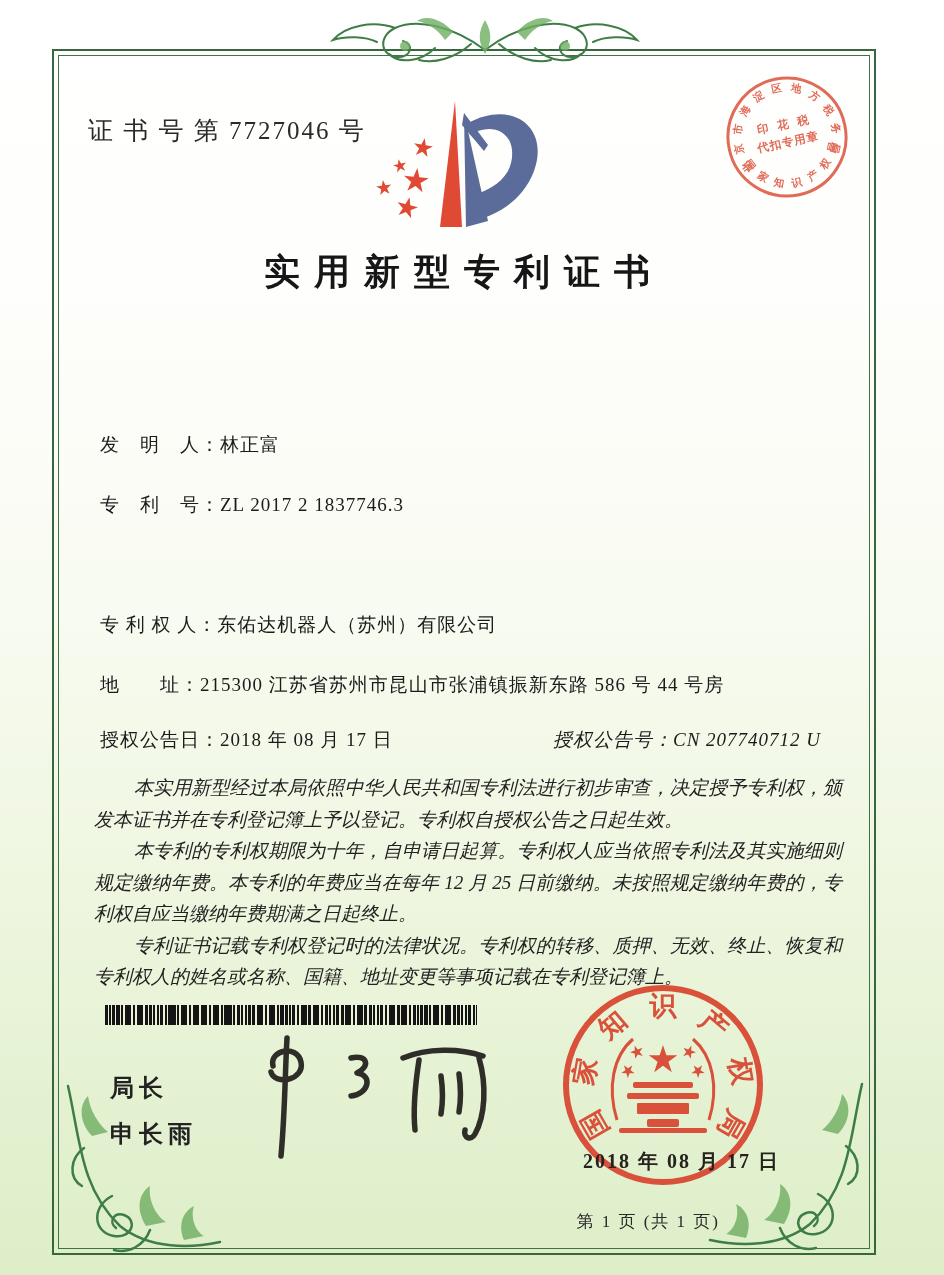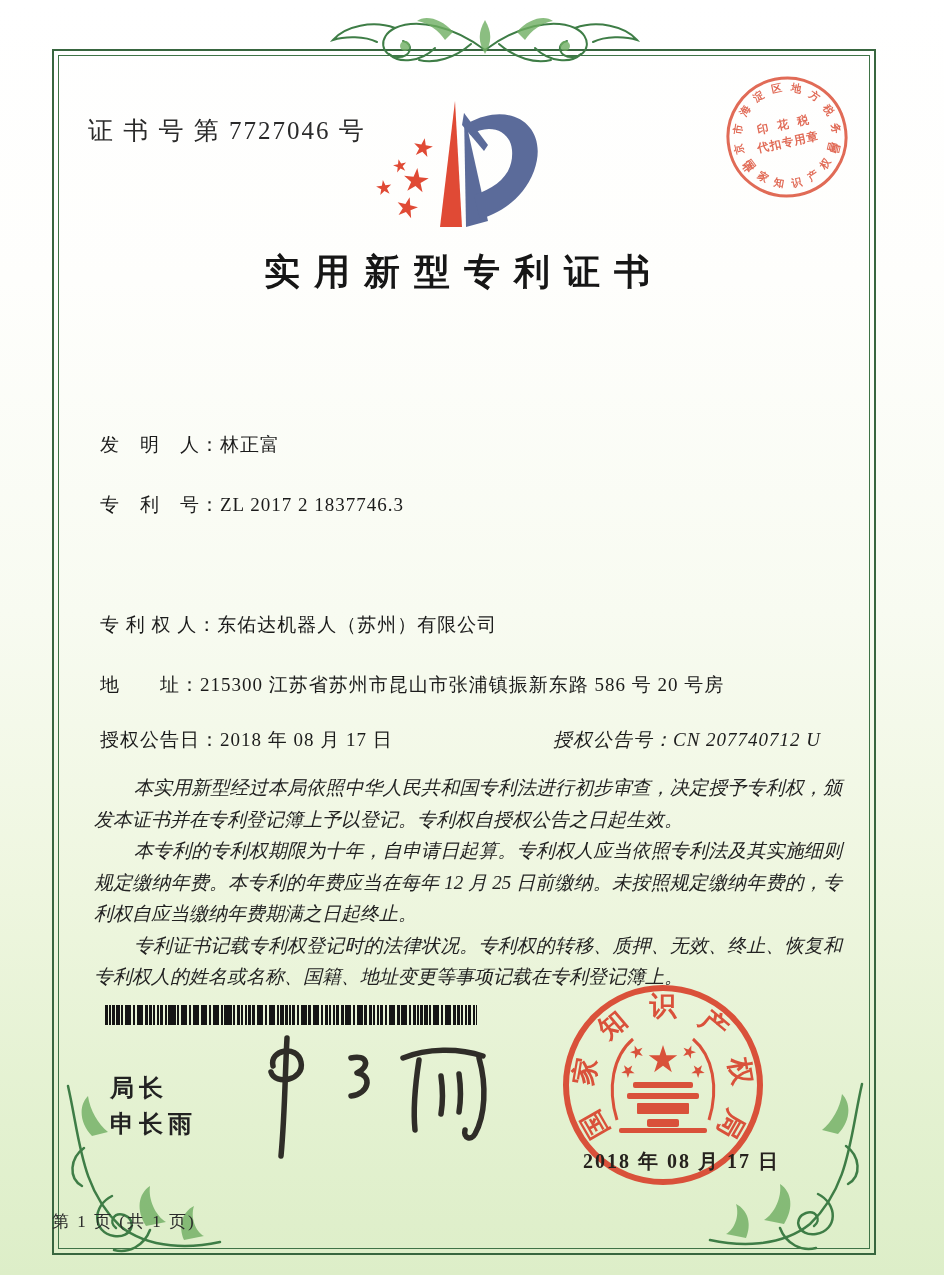--- a/index.html
+++ b/index.html
@@ -31,42 +31,42 @@
   
   .barcode{position:absolute;left:105px;top:1005px;width:372px;height:20px;
     background-image:
       repeating-linear-gradient(90deg,#141414 0 2px,transparent 2px 4px),
       repeating-linear-gradient(90deg,#141414 0 3px,transparent 3px 11px),
       repeating-linear-gradient(90deg,#141414 0 1px,transparent 1px 7px);
   }
   
   .signoff{position:absolute;left:110px;top:1072px;font-family:"Liberation Sans",sans-serif;
     font-weight:bold;font-size:24px;letter-spacing:5px;color:#222;}
-  .signoff .name{margin-top:4px;}
+  .signoff .name{margin-top:14px;}
   .signature{position:absolute;left:235px;top:1028px;}
   
   .seal-main{position:absolute;left:560px;top:982px;width:206px;height:206px;opacity:.93;}
   .seal-main .ring-char{position:absolute;left:50%;top:50%;
     transform:translate(-50%,-50%) rotate(var(--a)) translateY(-79px);
     font-size:27px;font-weight:bold;color:#d9452f;font-family:"Liberation Serif",serif;}
   .seal-date{position:absolute;left:583px;top:1148px;font-size:20px;font-weight:600;
     letter-spacing:2px;color:#26221e;z-index:5;}
   
   .seal-tax{position:absolute;left:723px;top:73px;width:128px;height:128px;
     transform:rotate(-12deg);opacity:.88;color:#dd5740;}
   .seal-tax .ring-char{position:absolute;left:50%;top:50%;
     transform:translate(-50%,-50%) rotate(var(--a)) translateY(-49px);
     font-size:10.5px;font-weight:bold;}
   .seal-tax .ring-char.inv{transform:translate(-50%,-50%) rotate(var(--a)) translateY(-47px) rotate(180deg);}
   .seal-tax .c1{position:absolute;left:0;right:0;top:44px;text-align:center;
     font-size:11.5px;font-weight:bold;letter-spacing:3px;}
   .seal-tax .c2{position:absolute;left:0;right:0;top:62px;text-align:center;
     font-size:11.5px;font-weight:bold;letter-spacing:1px;}
   
-  .footer{position:absolute;left:52px;top:1210px;width:668px;text-align:left;
+  .footer{position:absolute;left:52px;top:1210px;width:668px;text-align:right;
     font-size:17px;letter-spacing:2px;color:#2a2a2a;}
   .logo{position:absolute;left:360px;top:93px;}
 </style>
 </head>
 <body>
 
 <div class="page">
 
   <div class="frame">
     <div class="frame-inner"></div>
@@ -174,21 +174,21 @@
   <div class="frow r1">
     <span class="f-label">发　明　人：</span><span class="f-value">林正富</span>
   </div>
   <div class="frow r2">
     <span class="f-label">专　利　号：</span><span class="f-value">ZL 2017 2 1837746.3</span>
   </div>
   <div class="frow r4">
     <span class="f-label">专 利 权 人：</span><span class="f-value">东佑达机器人（苏州）有限公司</span>
   </div>
   <div class="frow r5">
-    <span class="f-label">地　　址：</span><span class="f-value">215300 江苏省苏州市昆山市张浦镇振新东路 586 号 20 号房</span>
+    <span class="f-label">地　　址：</span><span class="f-value">215300 江苏省苏州市昆山市张浦镇振新东路 586 号 44 号房</span>
   </div>
 
   <div class="frow grant-left">
     <span class="f-label">授权公告日：</span><span class="f-value">2018 年 08 月 17 日</span>
   </div>
   <div class="grant-right">
     <span class="f-label">授权公告号：</span><span class="f-value">CN 207740712 U</span>
   </div>
 
   <div class="paras">

